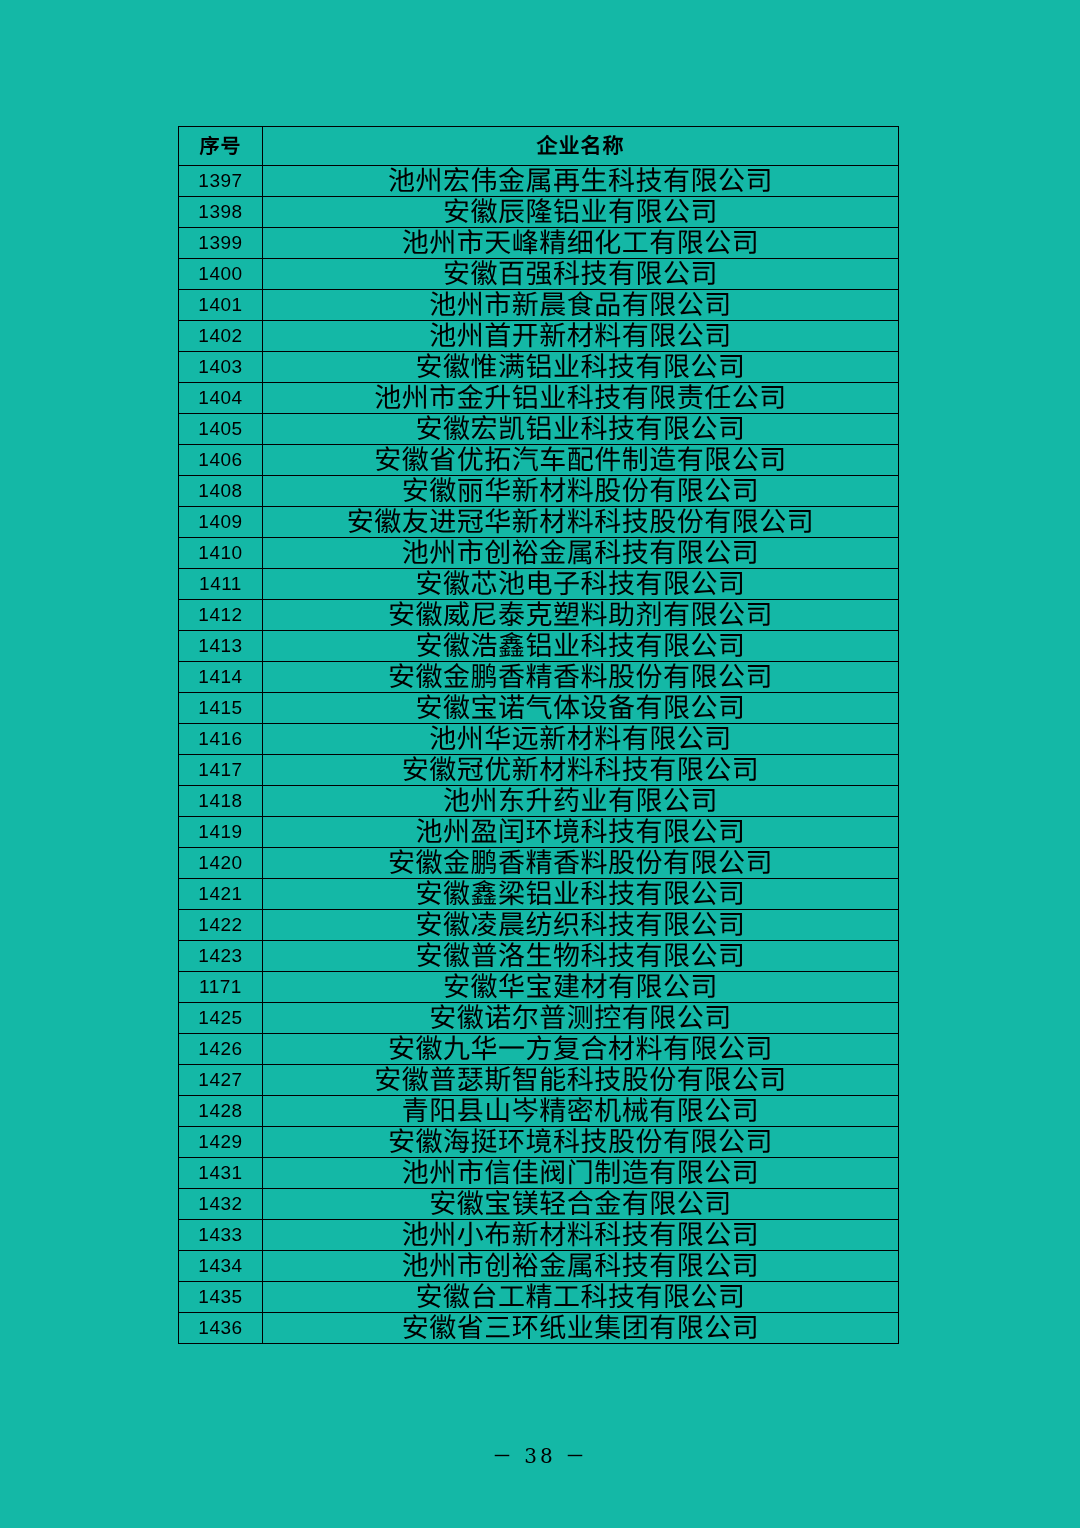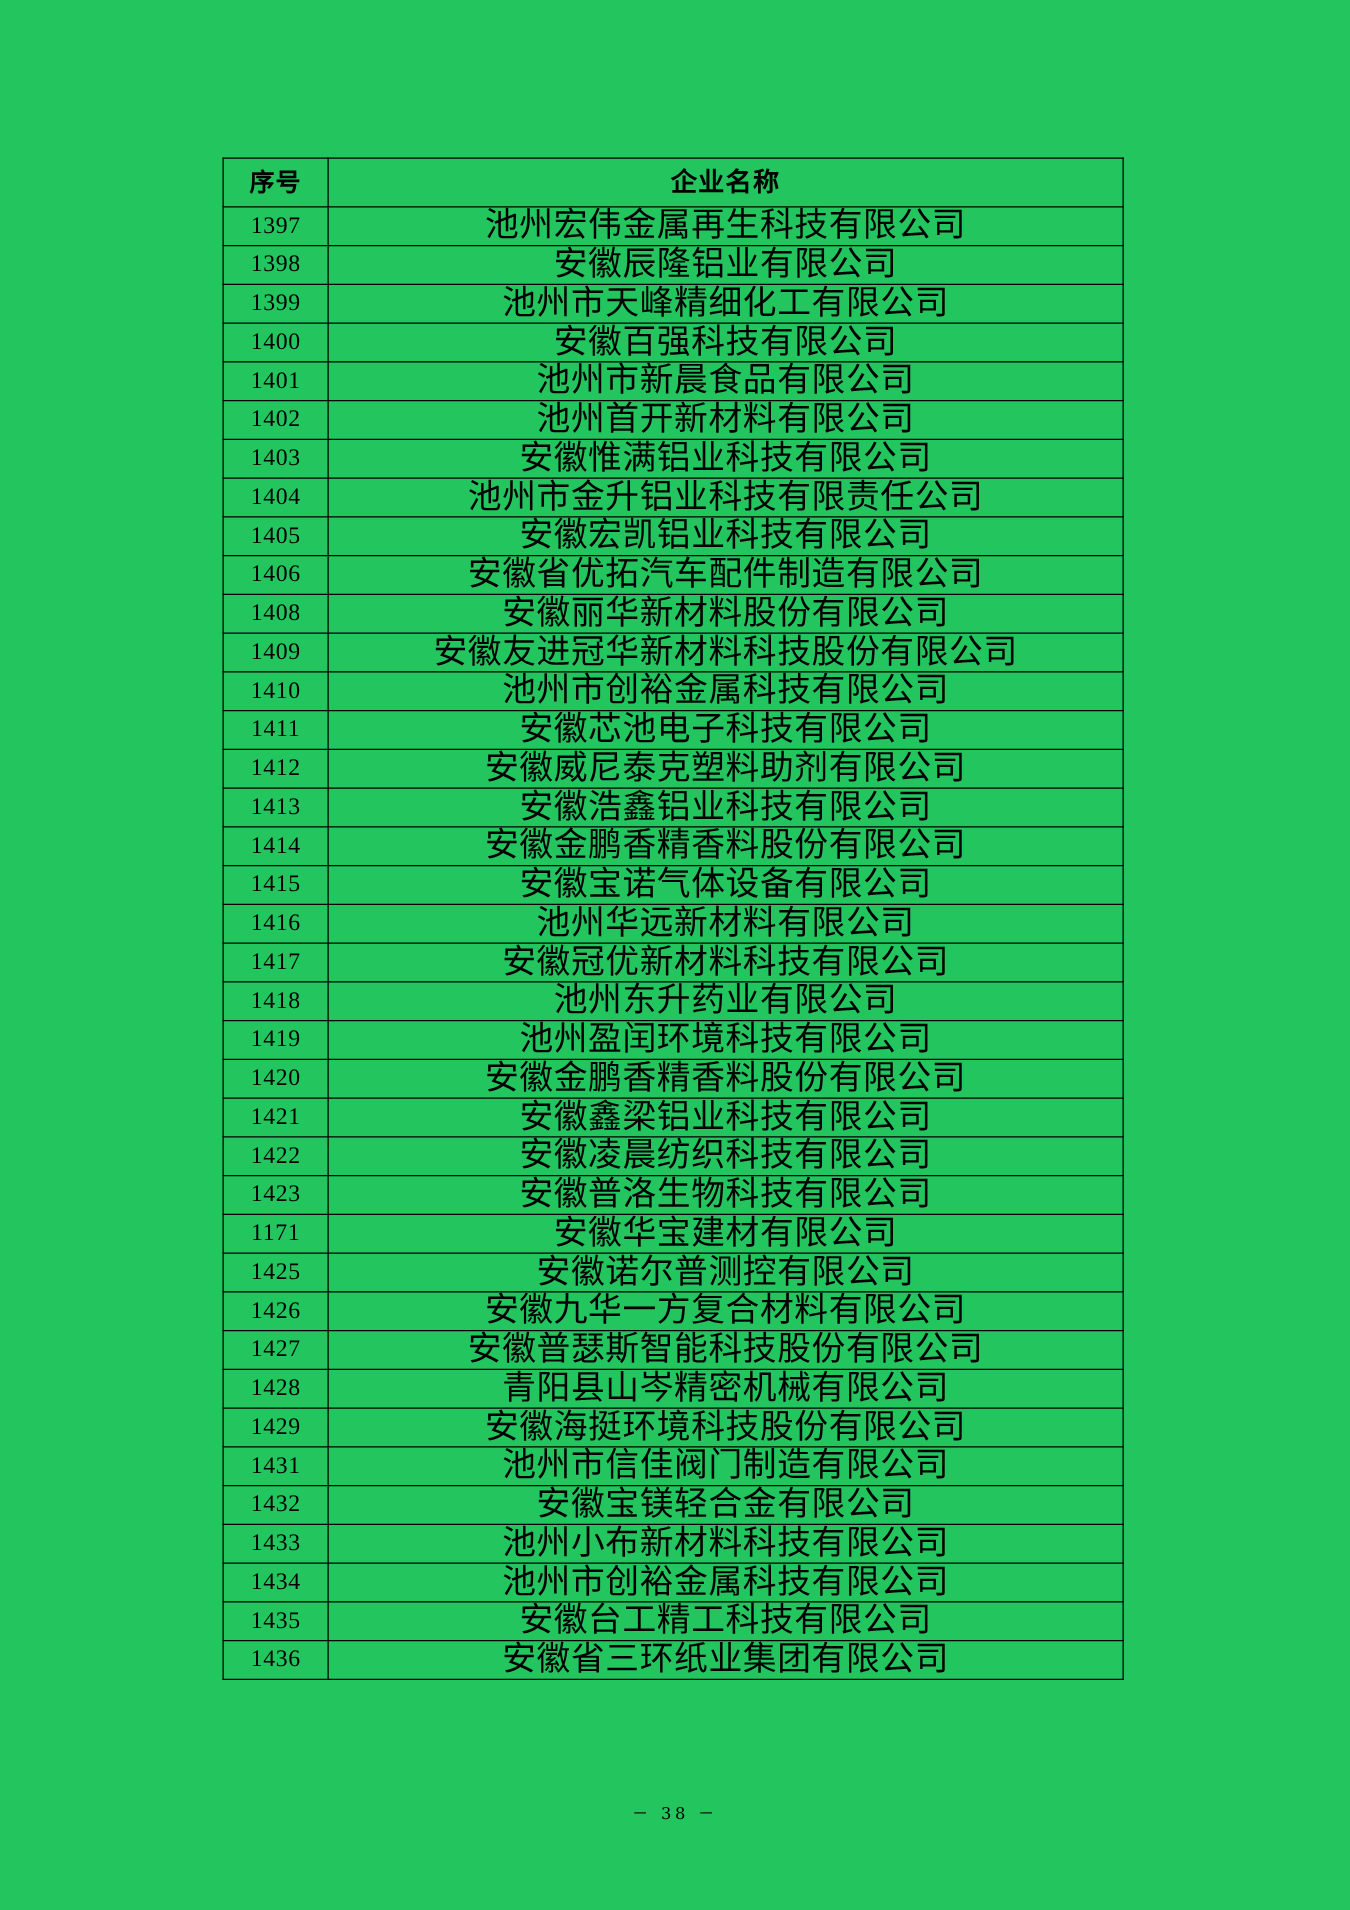--- a/index.html
+++ b/index.html
@@ -15,21 +15,21 @@
     color: #000000;
     position: relative;
     overflow: hidden;
   }
   .page {
     position: absolute;
     left: 0;
     top: 0;
     width: 1080px;
     height: 1528px;
-    background: #22c55e;
+    background: #14b8a6;
   }
   .table-wrap {
     position: absolute;
     left: 178px;
     top: 126px;
     width: 720px;
   }
   table.listing {
     border-collapse: collapse;
     width: 720px;
@@ -53,35 +53,35 @@
     line-height: 38px;
     font-weight: bold;
     font-size: 21px;
     letter-spacing: 1px;
   }
   table.listing thead th.th-seq {
     font-size: 20px;
   }
   table.listing tbody td.cell-seq {
     font-size: 19px;
-    font-family: Liberation Serif, serif;
+    font-family: Liberation Sans, sans-serif;
     letter-spacing: 0.5px;
   }
   table.listing tbody td.cell-name {
     font-size: 27px;
     letter-spacing: 0.5px;
     white-space: nowrap;
   }
   .page-footer {
     position: absolute;
     left: 0;
     top: 1440px;
     width: 1080px;
     text-align: center;
-    font-size: 13px;
+    font-size: 20px;
     letter-spacing: 3px;
     font-family: "DejaVu Serif", "Liberation Serif", serif;
   }
 </style>
 </head>
 <body>
 
 <div class="page">
 
   <div class="table-wrap">

